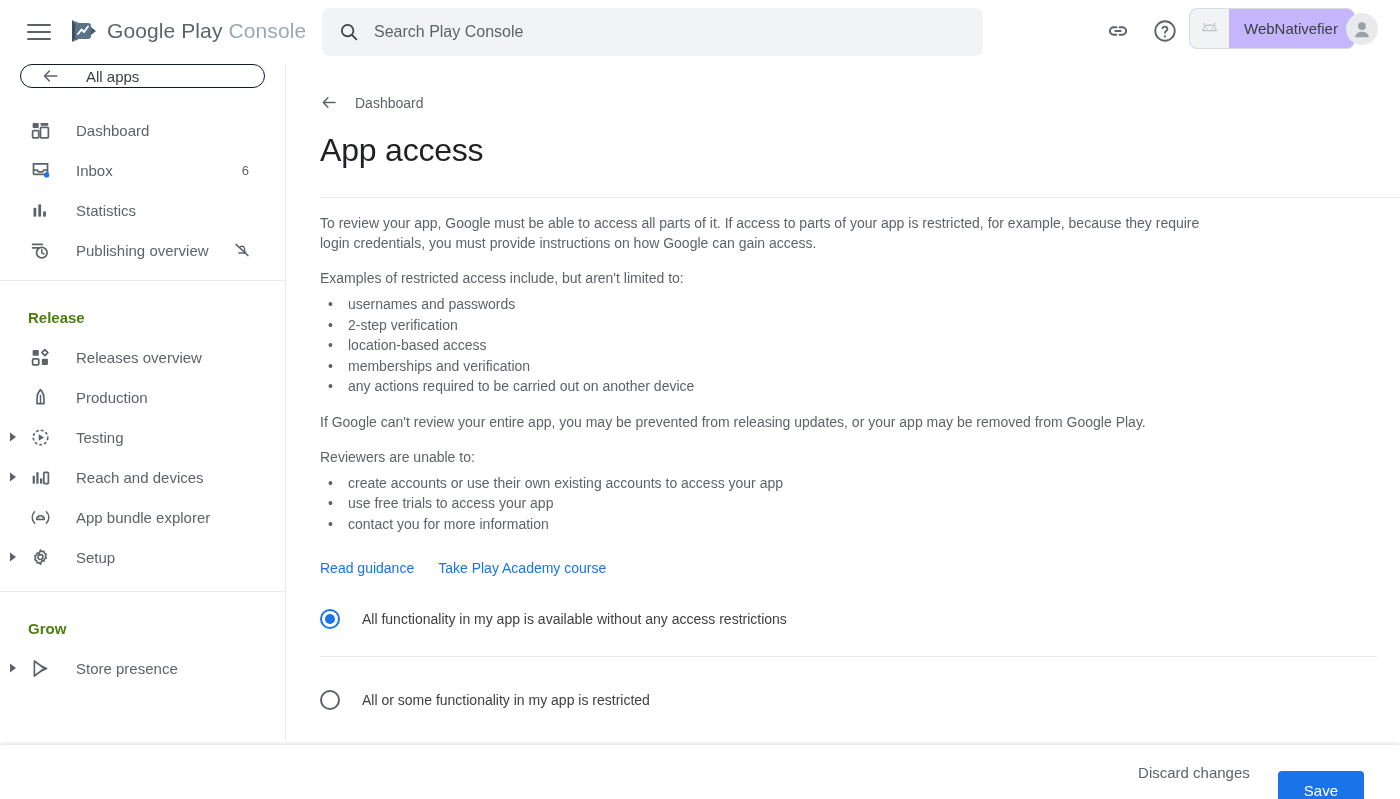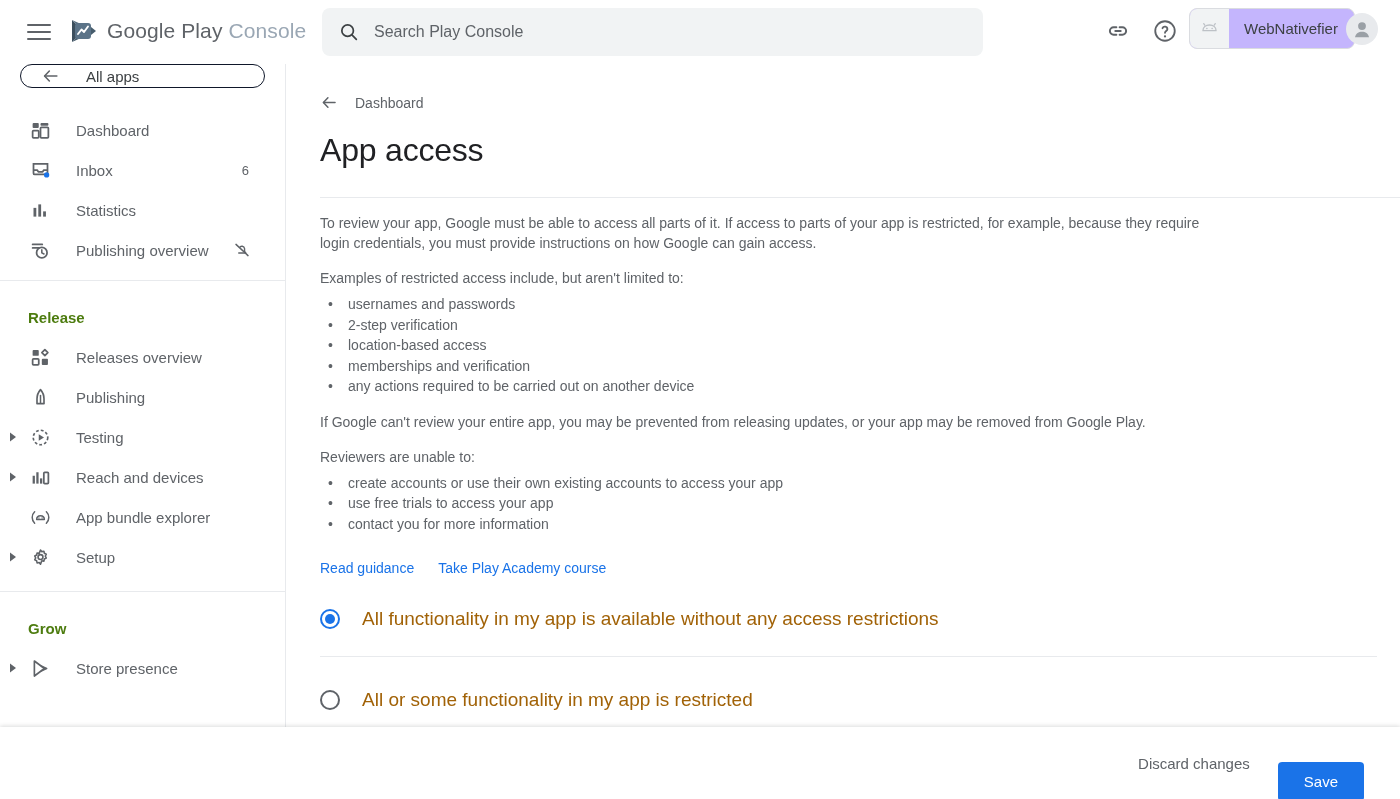--- a/index.html
+++ b/index.html
@@ -74,25 +74,25 @@
   ul.blist li { font-size:14px; line-height:20.5px; color:#5f6368; position:relative; padding-left:28px; }
   ul.blist li::before { content:"•"; position:absolute; left:8px; color:#5f6368; }
   .links { display:flex; gap:24px; margin-top:26px; }
   .links a { color:#1a73e8; font-size:14px; font-weight:500; text-decoration:none; cursor:pointer; }
 
   .radio-row { display:flex; align-items:center; height:34px; margin-top:26px; }
   .radio { width:20px; height:20px; border-radius:50%; border:2px solid #5f6368; flex:none;
       display:flex; align-items:center; justify-content:center; cursor:pointer; }
   .radio.sel { border-color:#1a73e8; }
   .radio.sel::after { content:""; width:10px; height:10px; border-radius:50%; background:#1a73e8; }
-  .radio-label { font-size:19px; color:#a16207; margin-left:22px; }
+  .radio-label { font-size:14px; color:#404040; margin-left:22px; }
   .radio-rule { height:1px; background:#e8eaed; margin-top:20px; width:1057px; }
 
   
-  .bottombar { position:absolute; left:0; bottom:0; width:1400px; height:72px; background:#fff;
+  .bottombar { position:absolute; left:0; bottom:0; width:1400px; height:54px; background:#fff;
       box-shadow:0 -1px 4px rgba(60,64,67,.18); display:flex; align-items:center;
       justify-content:flex-end; padding-right:36px; gap:20px; }
   .btn-text { font-size:15px; color:#5f6368; font-weight:500; background:none; border:none;
       cursor:pointer; padding:10px 8px; font-family:"Liberation Sans", sans-serif; }
   .btn-primary { font-size:15px; color:#fff; font-weight:500; background:#1a73e8; border:none;
       border-radius:4px; padding:11px 26px; cursor:pointer; font-family:"Liberation Sans", sans-serif;margin-top:36px; }
 </style>
 </head>
 <body>
 
@@ -242,21 +242,21 @@
       <span class="nav-label">Releases overview</span>
     </div>
 
     <div class="nav-item">
       <span class="nav-icon">
         <svg viewBox="0 0 24 24" width="21" height="21">
           <path d="M12 3c2.6 3 4 6.6 4 10.4V19H8v-5.6C8 9.6 9.4 6 12 3z" fill="none" stroke="#5f6368" stroke-width="1.9" stroke-linejoin="round"></path>
           <line x1="12" y1="9" x2="12" y2="19" stroke="#5f6368" stroke-width="1.7"></line>
         </svg>
       </span>
-      <span class="nav-label">Publishing</span>
+      <span class="nav-label">Production</span>
     </div>
 
     <div class="nav-item">
       <svg class="expander" viewBox="0 0 10 10">
         <polygon points="2,0.5 8,5 2,9.5" fill="#5f6368"></polygon>
       </svg>
       <span class="nav-icon">
         <svg viewBox="0 0 24 24" width="21" height="21">
           <circle cx="12" cy="12" r="8.3" fill="none" stroke="#5f6368" stroke-width="1.9" stroke-dasharray="3.2 2.4"></circle>
           <polygon points="10,8.4 16,12 10,15.6" fill="#5f6368"></polygon>

